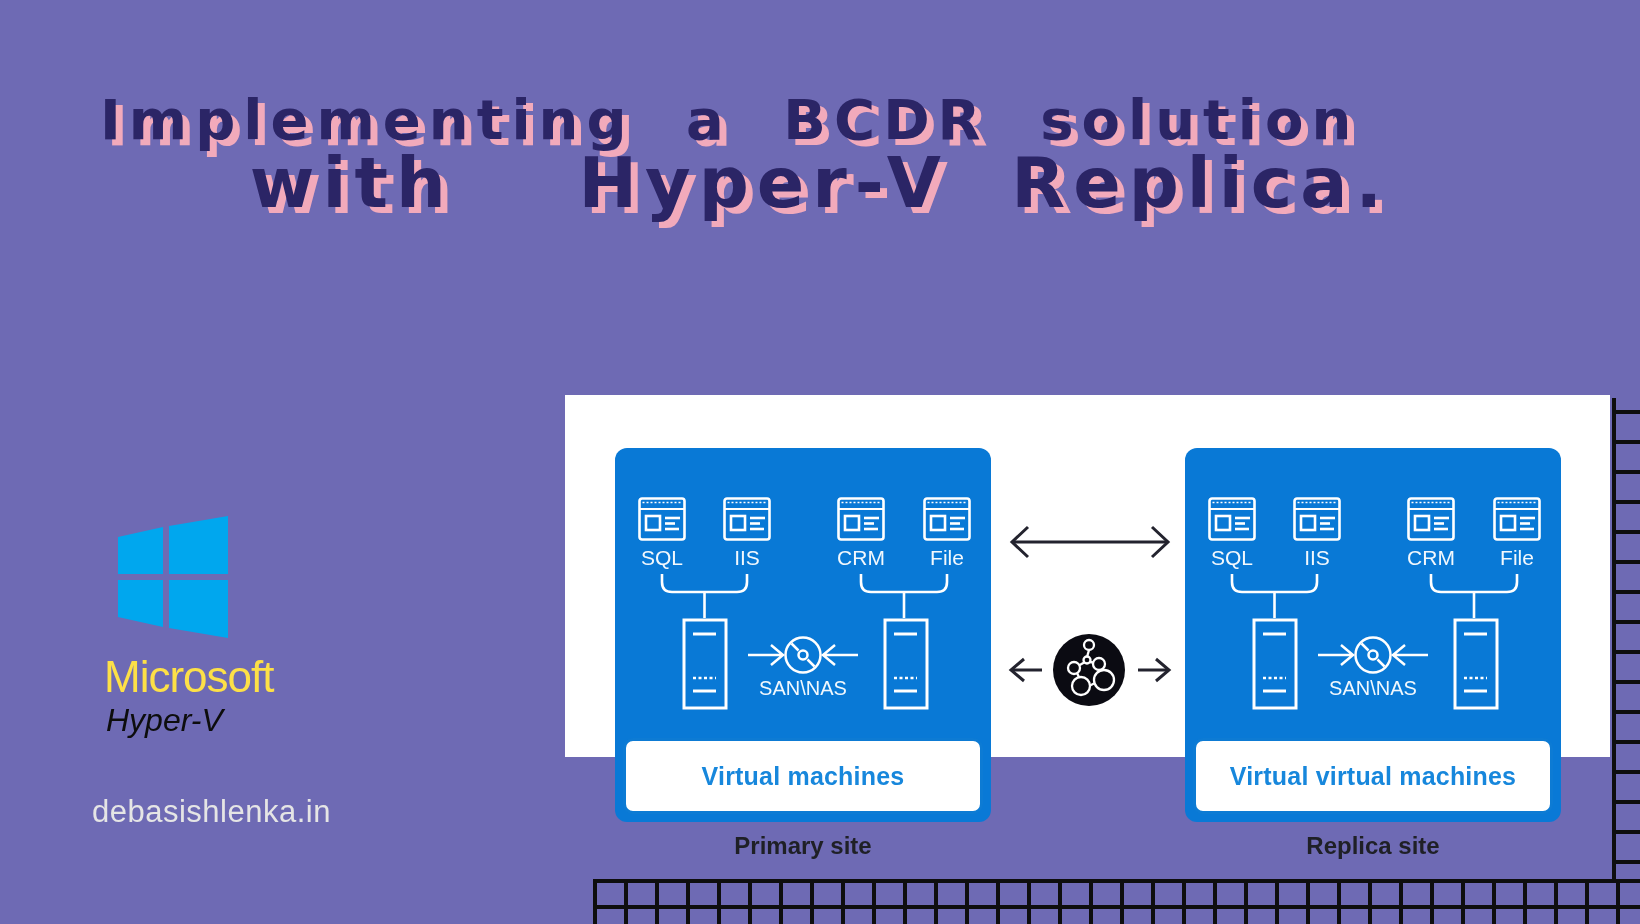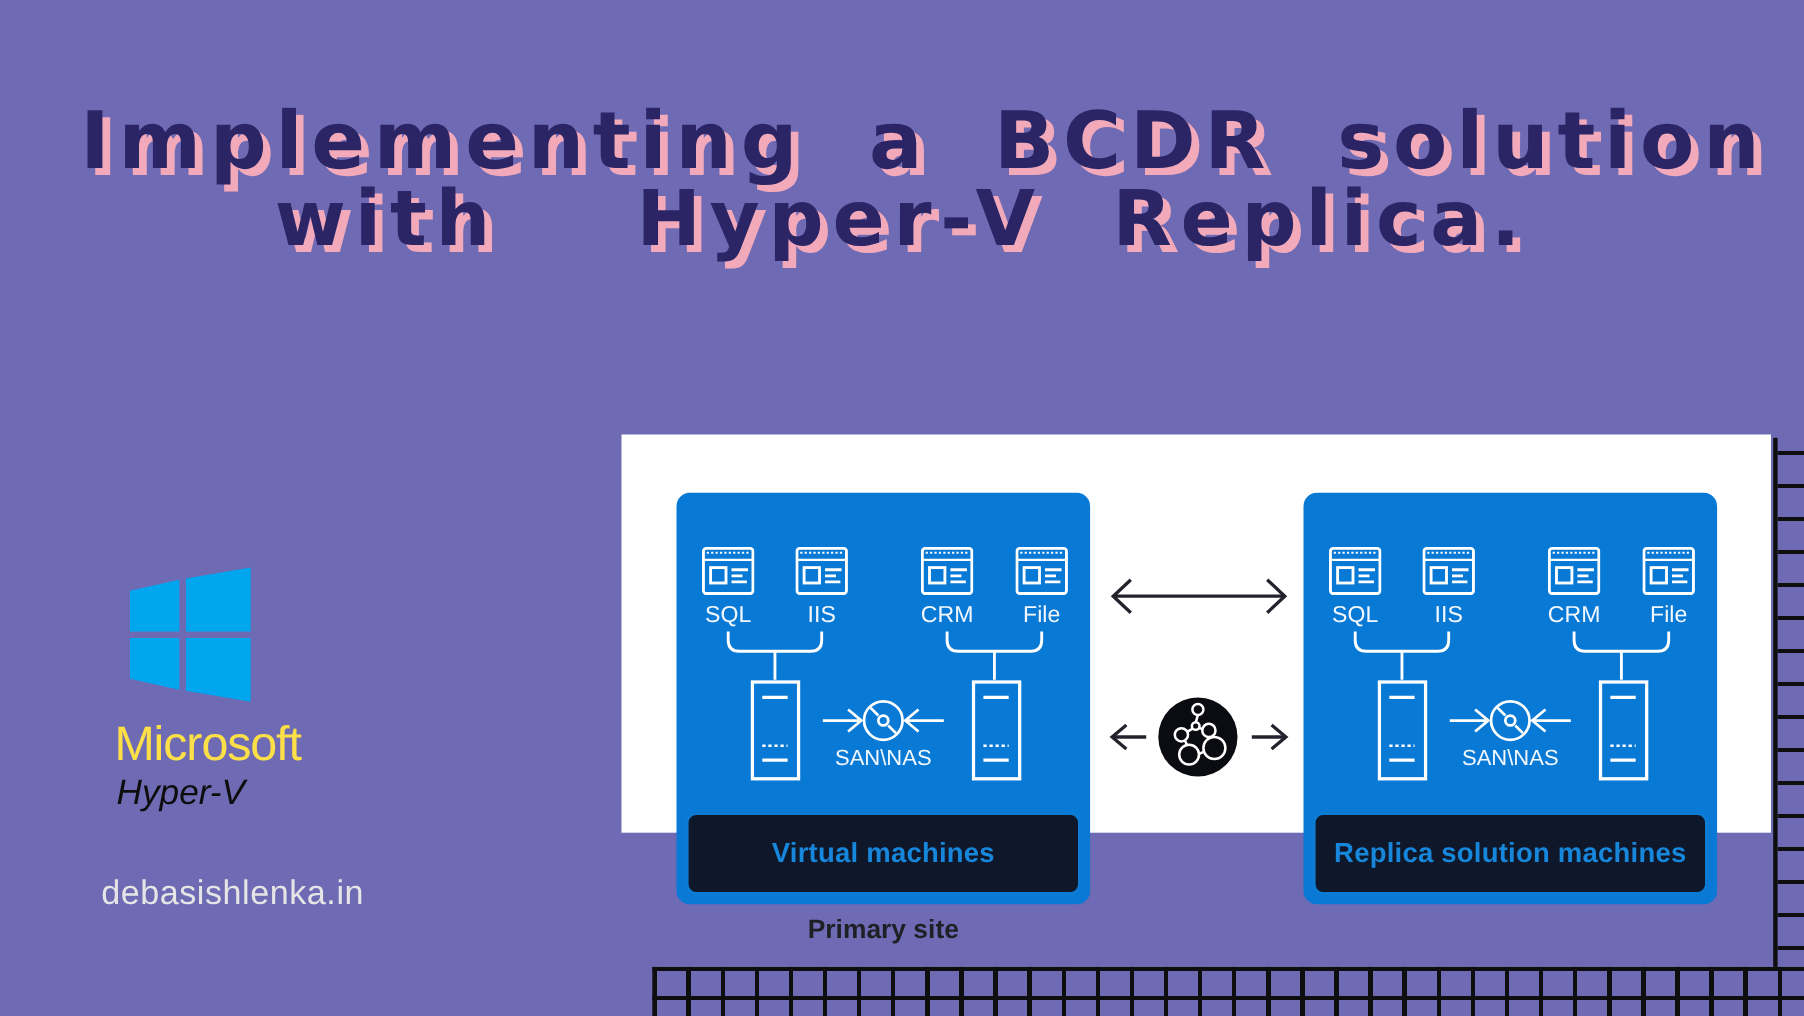--- a/index.html
+++ b/index.html
@@ -12,22 +12,22 @@
 
   
   .title-block{
     position:absolute; left:0; top:92px; width:1640px;
     color:#2b2566;
     font-family:"DejaVu Sans", sans-serif;
     font-weight:bold;
     text-shadow:7px 6px 0 #f2aabb;
   }
   .title-line1{
-    font-size:72px; line-height:1.0;
-    padding-left:73px; letter-spacing:8px; word-spacing:24px;
+    font-size:56px; line-height:1.0;
+    padding-left:100px; letter-spacing:8px; word-spacing:24px;
     white-space:nowrap;
   }
   .title-line2{
     font-size:70px; line-height:1.0; margin-top:0;
     text-align:center; letter-spacing:8px; word-spacing:30px;
     white-space:pre; 
   }
 
   
   .logo-block{ position:absolute; left:104px; top:516px; }
@@ -69,21 +69,21 @@
   }
   .site-card{
     position:absolute; top:53px; width:376px; height:374px;
     background:#0979d6; border-radius:12px;
   }
   .site-card.primary{ left:50px; }
   .site-card.replica{ left:620px; }
   .site-art{ position:absolute; left:0; top:0; width:376px; height:282px; }
   .vm-band{
     position:absolute; left:8px; right:8px; bottom:8px; height:76px;
-    background:#0f172a; border:3px solid #0d7bd4; border-radius:10px;
+    background:#ffffff; border:3px solid #0d7bd4; border-radius:10px;
     display:flex; align-items:center; justify-content:center;
   }
   .vm-band span{
     color:#1787dc; font-size:25px; font-weight:600; letter-spacing:0.2px;
   }
   .site-label{
     position:absolute; width:376px; text-align:center; top:437px;
     font-size:24px; font-weight:700; color:#1f2026;
   }
   .site-label.primary{ left:50px; }
@@ -203,21 +203,21 @@
       <g stroke="#ffffff" stroke-width="2.5" fill="none">
         <path d="M133,207 H166 M156,197 L168,207 L156,217"></path>
         <path d="M243,207 H210 M220,197 L208,207 L220,217"></path>
         <circle cx="188" cy="207" r="17.5"></circle>
         <circle cx="188" cy="207" r="4.5"></circle>
         <path d="M176.5,195.5 L183.5,202.5 M192.5,211.5 L199.5,218.5"></path>
       </g>
       <text x="188" y="247" fill="#f2f8fd" font-size="20" text-anchor="middle">SAN\NAS</text>
     </svg>
     <div class="vm-band">
-      <span>Replica solution machines</span>
+      <span>Virtual virtual machines</span>
     </div>
   </div>
 
   <svg class="mid-connector" viewBox="0 0 190 374">
     <g stroke="#23232e" stroke-width="3" fill="none">
       <path d="M18,94 H172"></path>
       <path d="M33,79 L17,94 L33,109"></path>
       <path d="M157,79 L173,94 L157,109"></path>
     </g>
     <g stroke="#23232e" stroke-width="3" fill="none">
@@ -241,13 +241,14 @@
         <circle cx="92" cy="212" r="3.5"></circle>
         <circle cx="79" cy="220" r="6"></circle>
         <circle cx="104" cy="216" r="6"></circle>
         <circle cx="86" cy="238" r="9"></circle>
         <circle cx="109" cy="232" r="10"></circle>
       </g>
     </g>
   </svg>
 
   <div class="site-label primary">Primary site</div>
+  <div class="site-label replica">Replica site</div>
 </div>
 
 </body></html>

